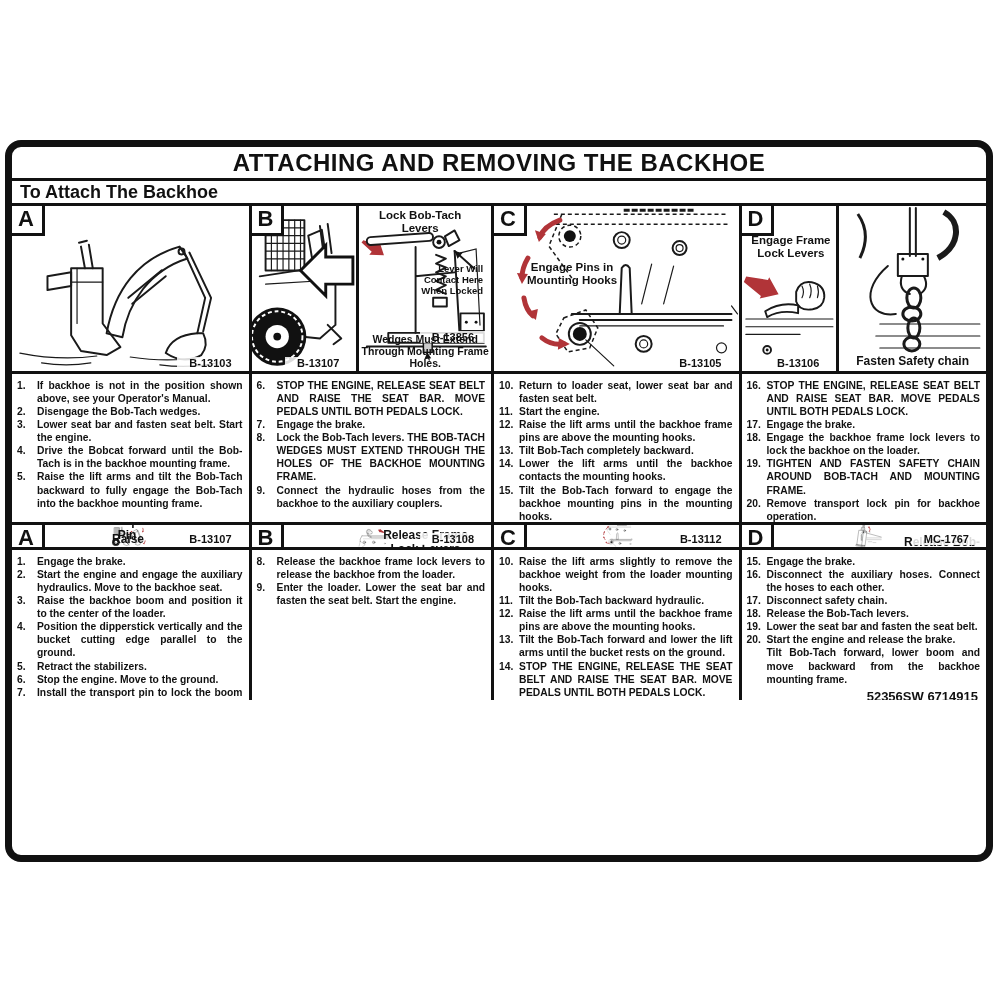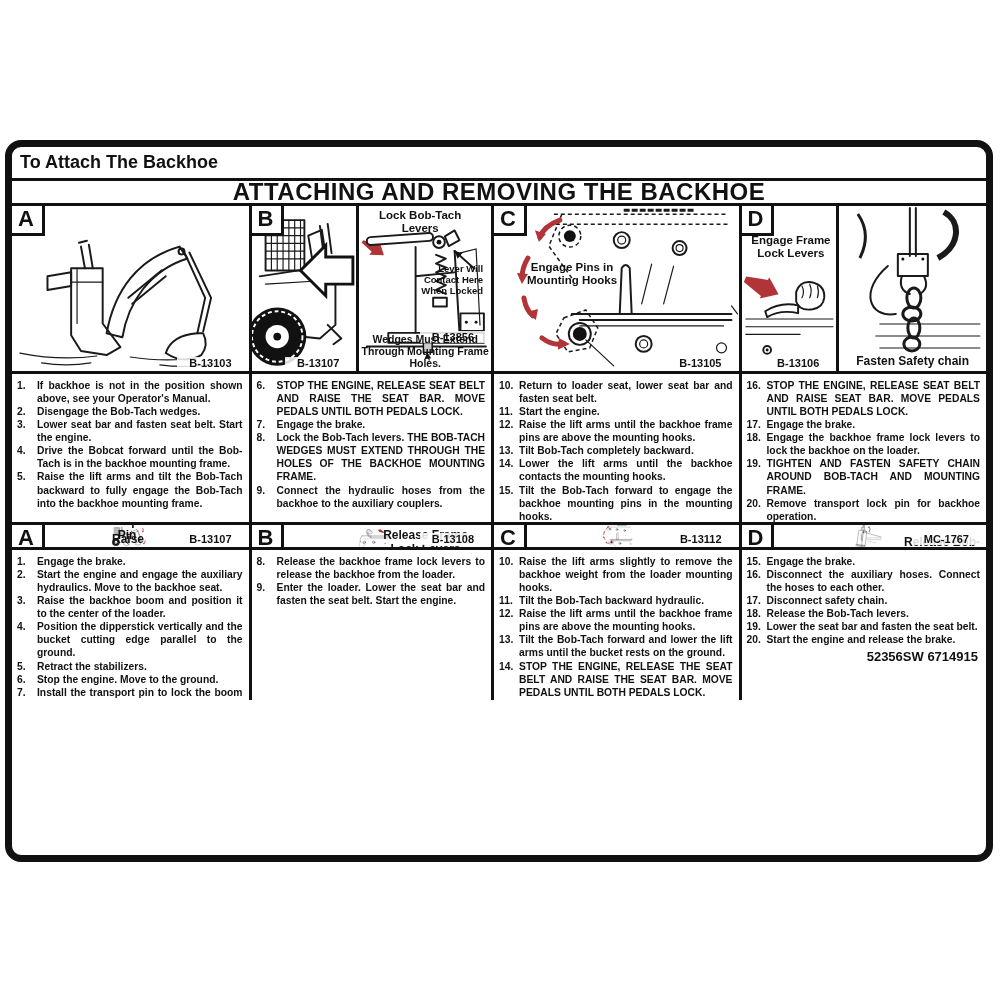--- a/index.html
+++ b/index.html
@@ -34,26 +34,26 @@
   .ln1{stroke:#1a1a1a;fill:none;stroke-width:1.2;stroke-linecap:round;}
   .lnD{stroke:#1a1a1a;fill:none;stroke-width:1.5;stroke-dasharray:4 3;}
   .white-fill{fill:#fff;}
 </style>
 </head>
 <body>
 
 <div class="page">
   <div class="label">
 
+    <div class="row title-row">
+      <div class="doc-title">ATTACHING AND REMOVING THE BACKHOE</div>
+    </div>
+
     <div class="row sec-row">
       <div class="sec-title">To Attach The Backhoe</div>
-    </div>
-
-    <div class="row title-row">
-      <div class="doc-title">ATTACHING AND REMOVING THE BACKHOE</div>
     </div>
 
     <div class="row grid4">
 
       <div class="cell">
         <div class="badge">A</div>
         <div class="art">
           <svg viewBox="0 0 240 165">
             <path class="ln1" d="M8 148 q40 8 78 3 M120 152 q40 6 70 0 M150 160 q30 4 58 -2 M30 158 q25 4 50 0"></path>
             <path class="ln" d="M60 62 L92 62 L92 118 L110 142 L96 150 L70 146 L60 130 Z"></path>
@@ -521,20 +521,24 @@
               <span class="t">Release the Bob-Tach levers.</span>
             </div>
             <div class="step">
               <span class="n">19.</span>
               <span class="t">Lower the seat bar and fasten the seat belt.</span>
             </div>
             <div class="step">
               <span class="n">20.</span>
               <span class="t">Start the engine and release the brake.</span>
             </div>
+            <div class="step">
+              <span class="n"></span>
+              <span class="t">Tilt Bob-Tach forward, lower boom and move backward from the backhoe mounting frame.</span>
+            </div>
           </div>
         <div class="panel-footer">
           <span>52356</span>
           <span>SW 6714915</span>
         </div>
       </div>
     </div>
 
   </div>
 </div>

